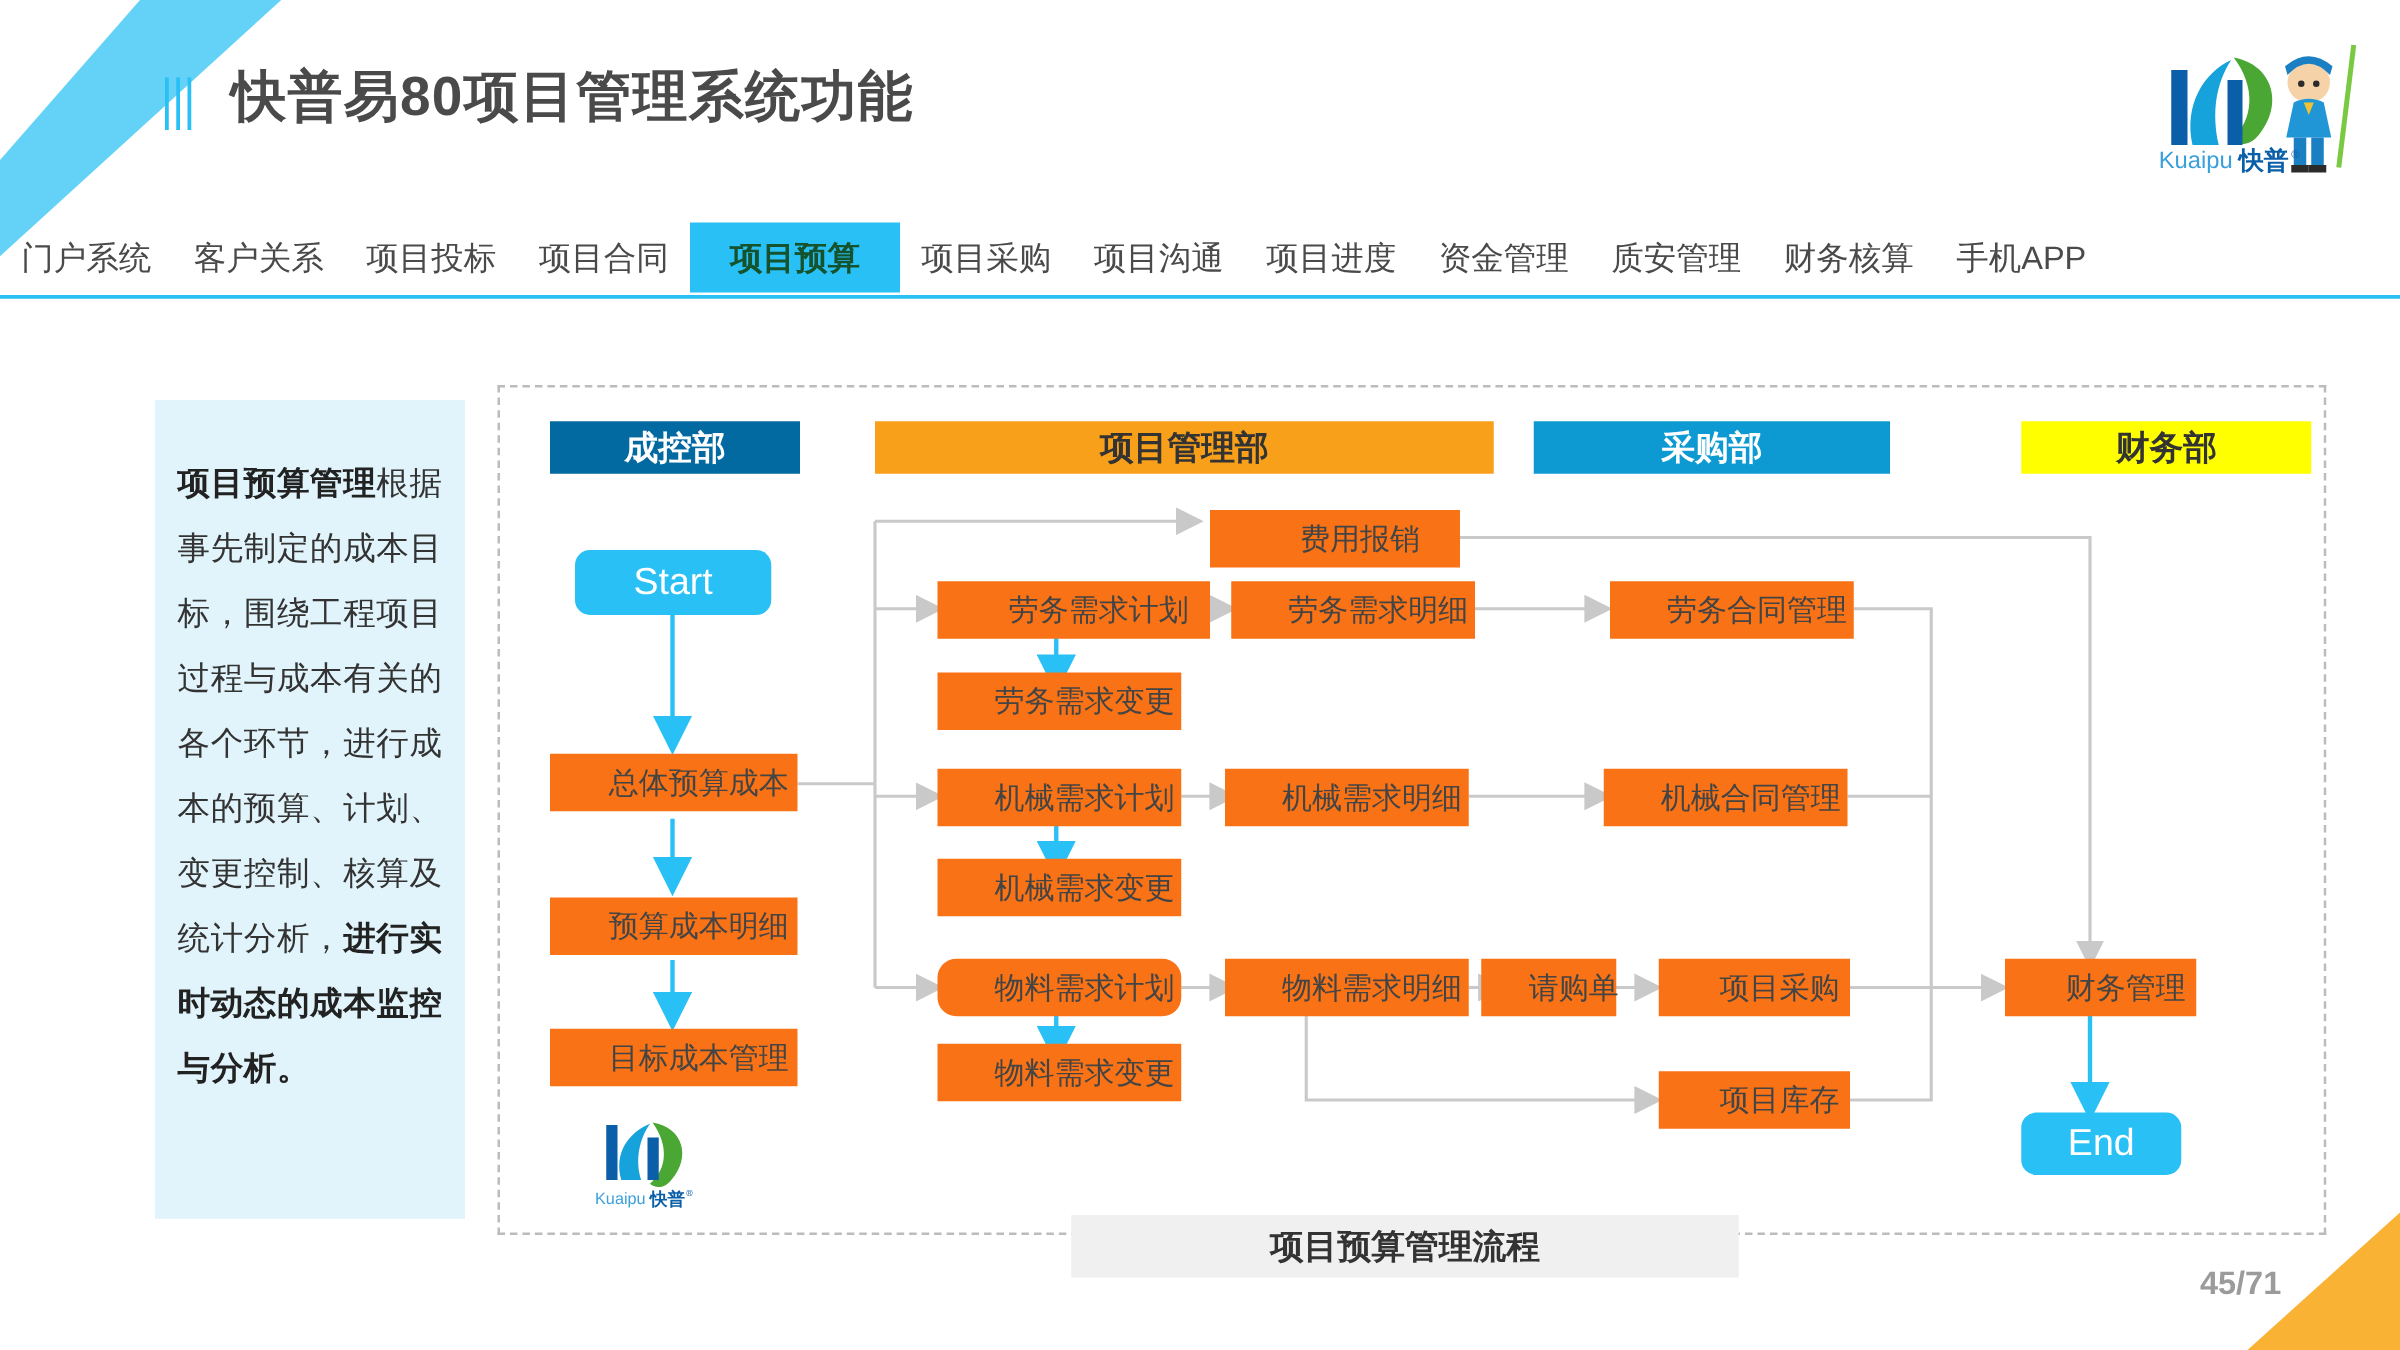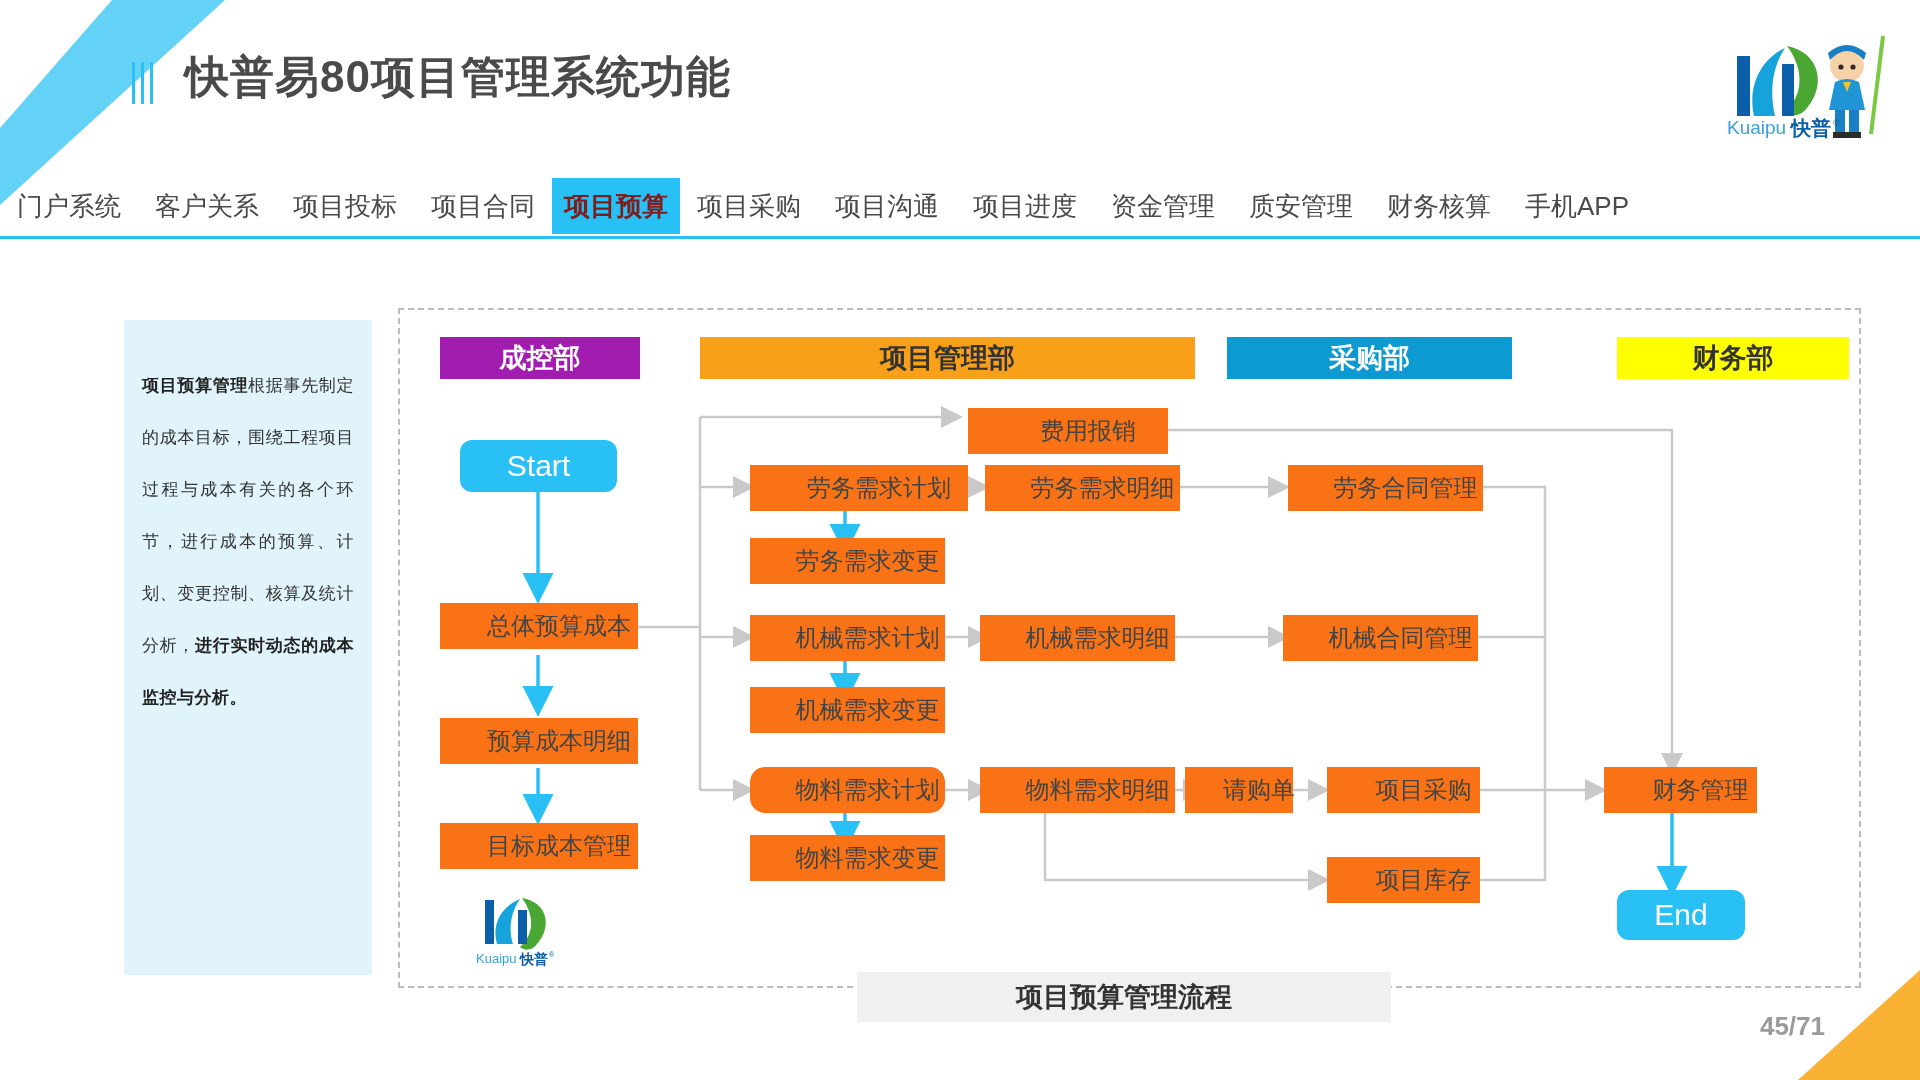--- a/index.html
+++ b/index.html
@@ -42,46 +42,46 @@
   }
   #nav-underline{
     position:absolute;left:0;top:236px;width:1920px;height:3px;background:#29c0f5;
   }
   .nav-item{
     display:flex;align-items:center;justify-content:center;
     font-size:26px;color:#4a4a4a;white-space:nowrap;
     padding:0 17px;cursor:pointer;
   }
   .nav-item.active{
-    background:#29c0f5;color:#7f1d1d;font-weight:bold;
-    padding:0 12px;
+    background:#29c0f5;color:#14532d;font-weight:bold;
+    padding:0 32px;
   }
   
   #desc-panel{
     position:absolute;left:124px;top:320px;width:248px;height:655px;
     background:#e1f4fb;
     box-sizing:border-box;padding:40px 18px 20px 18px;
   }
   #desc-text{
-    font-size:17px;line-height:52px;color:#333333;text-align:justify;
+    font-size:26px;line-height:52px;color:#333333;text-align:justify;
     letter-spacing:0.5px;
   }
   #desc-text b{font-weight:bold;color:#222;}
   
   #flow-canvas{
     position:absolute;left:398px;top:308px;width:1463px;height:680px;
     border:2px dashed #bcbcbc;
     box-sizing:border-box;
   }
   
   .dept{
     position:absolute;height:42px;line-height:42px;text-align:center;
     font-size:27px;font-weight:bold;
   }
-  #dept-cost      {left:440px;top:337px;width:200px;background:#a21caf;color:#ffffff;text-align:center;}
+  #dept-cost      {left:440px;top:337px;width:200px;background:#0369a1;color:#ffffff;text-align:center;}
   #dept-project   {left:700px;top:337px;width:495px;background:#f9a01b;color:#333333;}
   #dept-purchase  {left:1227px;top:337px;width:285px;background:#0d9ad2;color:#ffffff;}
   #dept-finance   {left:1617px;top:337px;width:232px;background:#ffff00;color:#333333;}
   
   .node{
     position:absolute;background:#f97316;color:#444444;
     font-size:24px;text-align:center;
     display:flex;align-items:center;justify-content:center;
     box-sizing:border-box;white-space:nowrap;padding-left:40px;
   }

